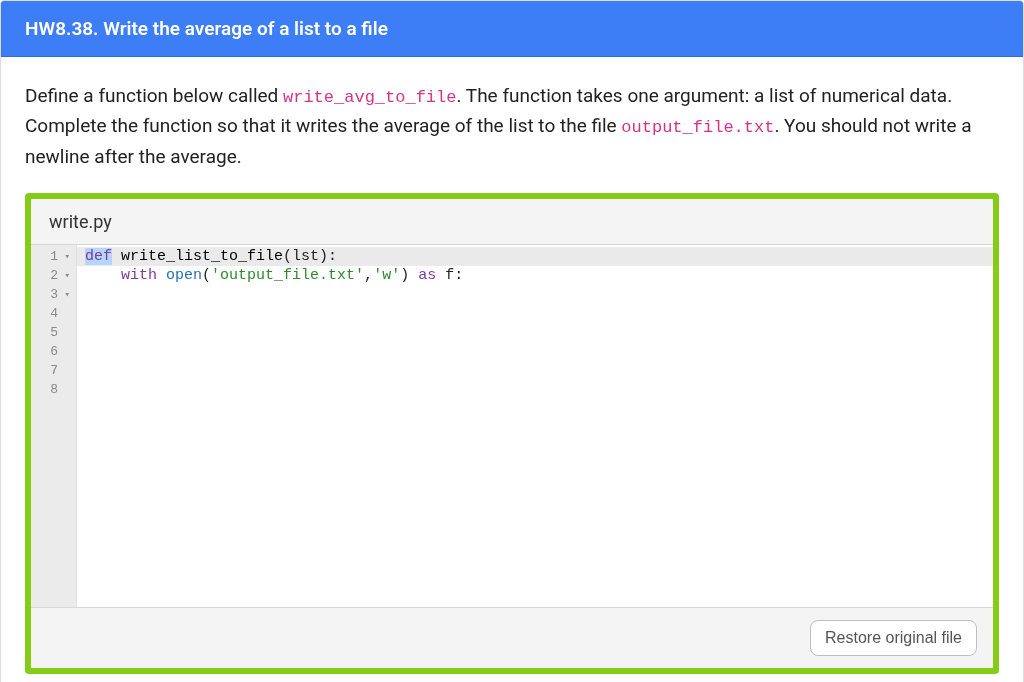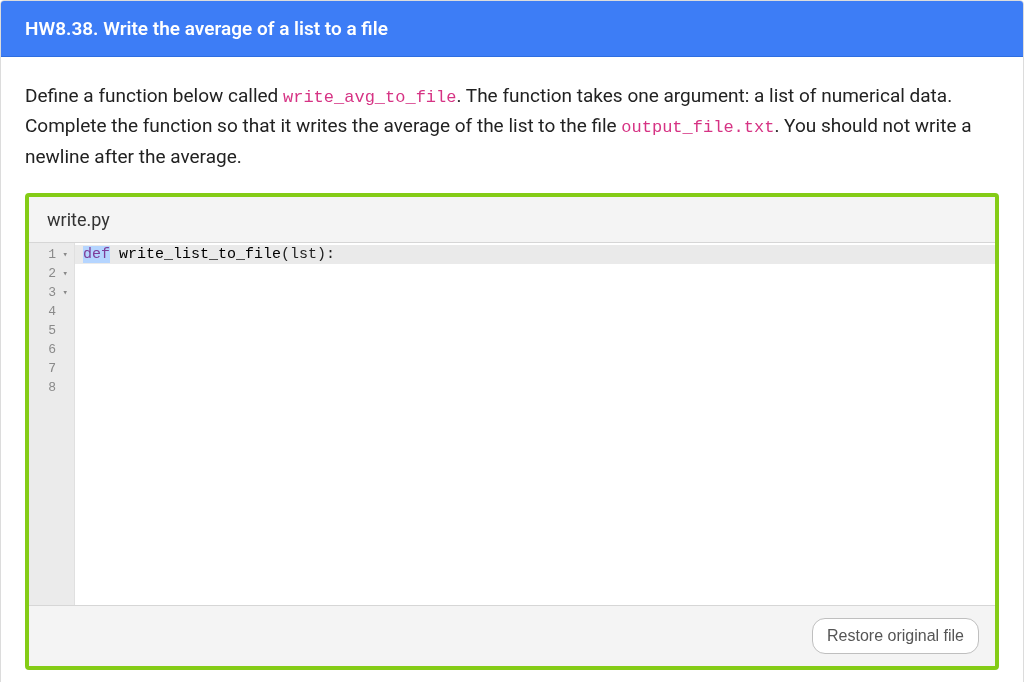--- a/index.html
+++ b/index.html
@@ -31,21 +31,21 @@
     line-height: 1.55;
     color: #222;
     margin-bottom: 22px;
   }
   .code-inline {
     font-family: "SFMono-Regular", Consolas, "Liberation Mono", Menlo, monospace;
     color: #d63384;
     font-size: 17px;
   }
   .editor-panel {
-    border: 4px solid #84cc16;
+    border: 6px solid #84cc16;
     border-radius: 4px;
     overflow: hidden;
     background: #fff;
   }
   .editor-tabbar {
     background: #f4f4f4;
     border-bottom: 1px solid #d6d6d6;
     padding: 12px 18px;
     font-size: 18px;
     color: #333;
@@ -106,21 +106,21 @@
   .editor-footer {
     background: #f4f4f4;
     border-top: 1px solid #d6d6d6;
     padding: 12px 16px;
     display: flex;
     justify-content: flex-end;
   }
   .btn {
     background: #fff;
     border: 1px solid #bfbfbf;
-    border-radius: 13px;
+    border-radius: 8px;
     padding: 8px 14px;
     font-size: 16px;
     color: #555;
     cursor: pointer;
   }
   .sel {
     background: #b5d5ff;
   }
 </style>
 </head>
@@ -146,20 +146,21 @@
           <div class="gutter-line"><span>3</span><span class="fold-marker">▾</span></div>
           <div class="gutter-line"><span>4</span></div>
           <div class="gutter-line"><span>5</span></div>
           <div class="gutter-line"><span>6</span></div>
           <div class="gutter-line"><span>7</span></div>
           <div class="gutter-line"><span>8</span></div>
         </div>
         <div class="code-lines">
           <div class="active-line-bg"></div>
           <div class="code-line"><span class="kw sel">def</span><span> </span><span class="fn">write_list_to_file</span><span>(lst):</span></div>
+          <div class="code-line"><span>    </span><span class="kw">with</span><span> </span><span class="builtin">open</span><span>(</span><span class="str">'output_file.txt'</span><span>,</span><span class="str">'w'</span><span>) </span><span class="kw">as</span><span> f:</span></div>
           <div class="code-line"></div>
           <div class="code-line"></div>
           <div class="code-line"></div>
           <div class="code-line"></div>
         </div>
       </div>
       <div class="editor-footer">
         <button class="btn">Restore original file</button>
       </div>
     </div>

